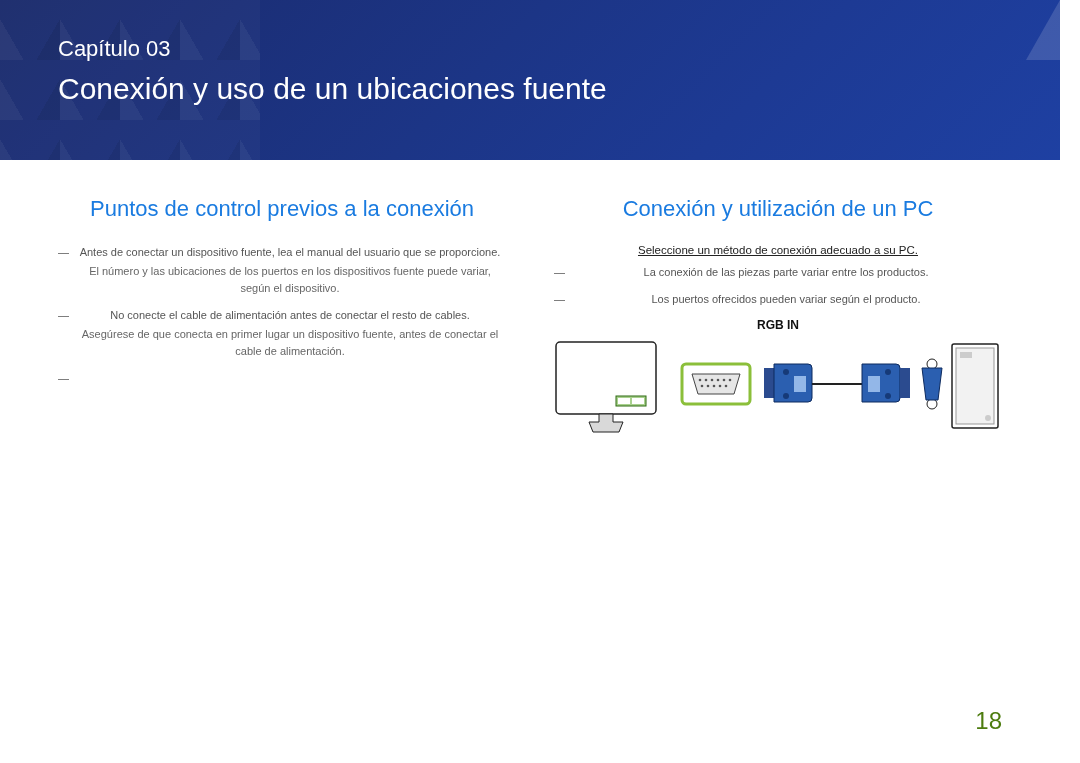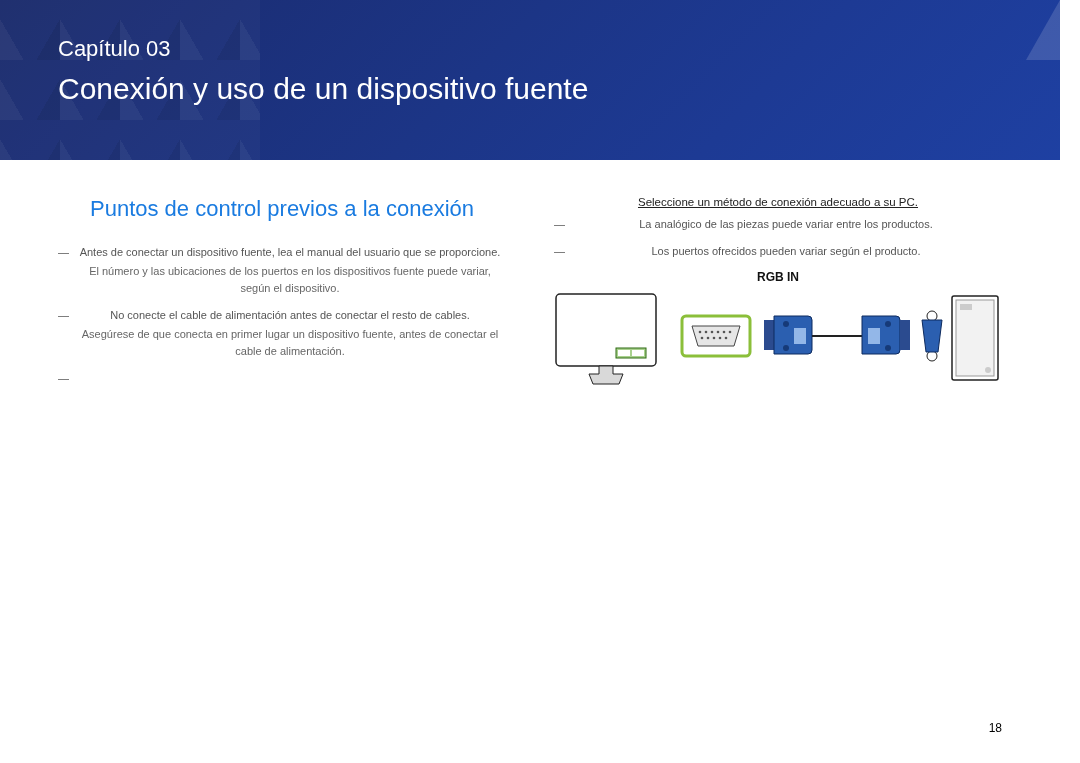--- a/index.html
+++ b/index.html
@@ -85,32 +85,32 @@
   .intro-line { font-size: 11.5px; color:#222; margin-bottom:8px;text-decoration:underline; }
 
   
   .diagram-wrap { margin-top: 6px; }
   .port-label { font-size: 12px; font-weight:700; color:#111; margin-bottom:4px; }
 
   .page-number {
     position: absolute;
     right: 58px;
     bottom: 28px;
-    font-size: 12px;
-    color: #000000;
+    font-size: 24px;
+    color: #4d7c0f;
   }
 </style>
 </head>
 <body>
 
 <div class="page">
 
   <div class="chapter-header">
     <div class="chap-label">Capítulo 03</div>
-    <div class="chap-title">Conexión y uso de un dispositivo fuente</div>
+    <div class="chap-title">Conexión y uso de un ubicaciones fuente</div>
     <div class="corner"></div>
   </div>
 
   <div class="body-area">
 
     <div class="col left">
       <h2 class="section">Puntos de control previos a la conexión</h2>
 
       <ul class="note-list">
         <li>
@@ -123,27 +123,28 @@
           <span>No conecte el cable de alimentación antes de conectar el resto de cables.</span>
           <span class="sub">Asegúrese de que conecta en primer lugar un dispositivo fuente, antes de conectar el cable de alimentación.</span>
         </li>
         <li>
           <span class="dash">―</span>
         </li>
       </ul>
     </div>
 
     <div class="col right">
+      <h2 class="section">Conexión y utilización de un PC</h2>
 
       <p class="intro-line">Seleccione un método de conexión adecuado a su PC.</p>
 
       <ul class="note-list">
         <li>
           <span class="dash">―</span>
-          <span>La analógico de las piezas puede variar entre los productos.</span>
+          <span>La conexión de las piezas parte variar entre los productos.</span>
         </li>
         <li>
           <span class="dash">―</span>
           <span>Los puertos ofrecidos pueden variar según el producto.</span>
         </li>
       </ul>
 
 
       <div class="diagram-wrap">
         <div class="port-label">RGB IN</div>

